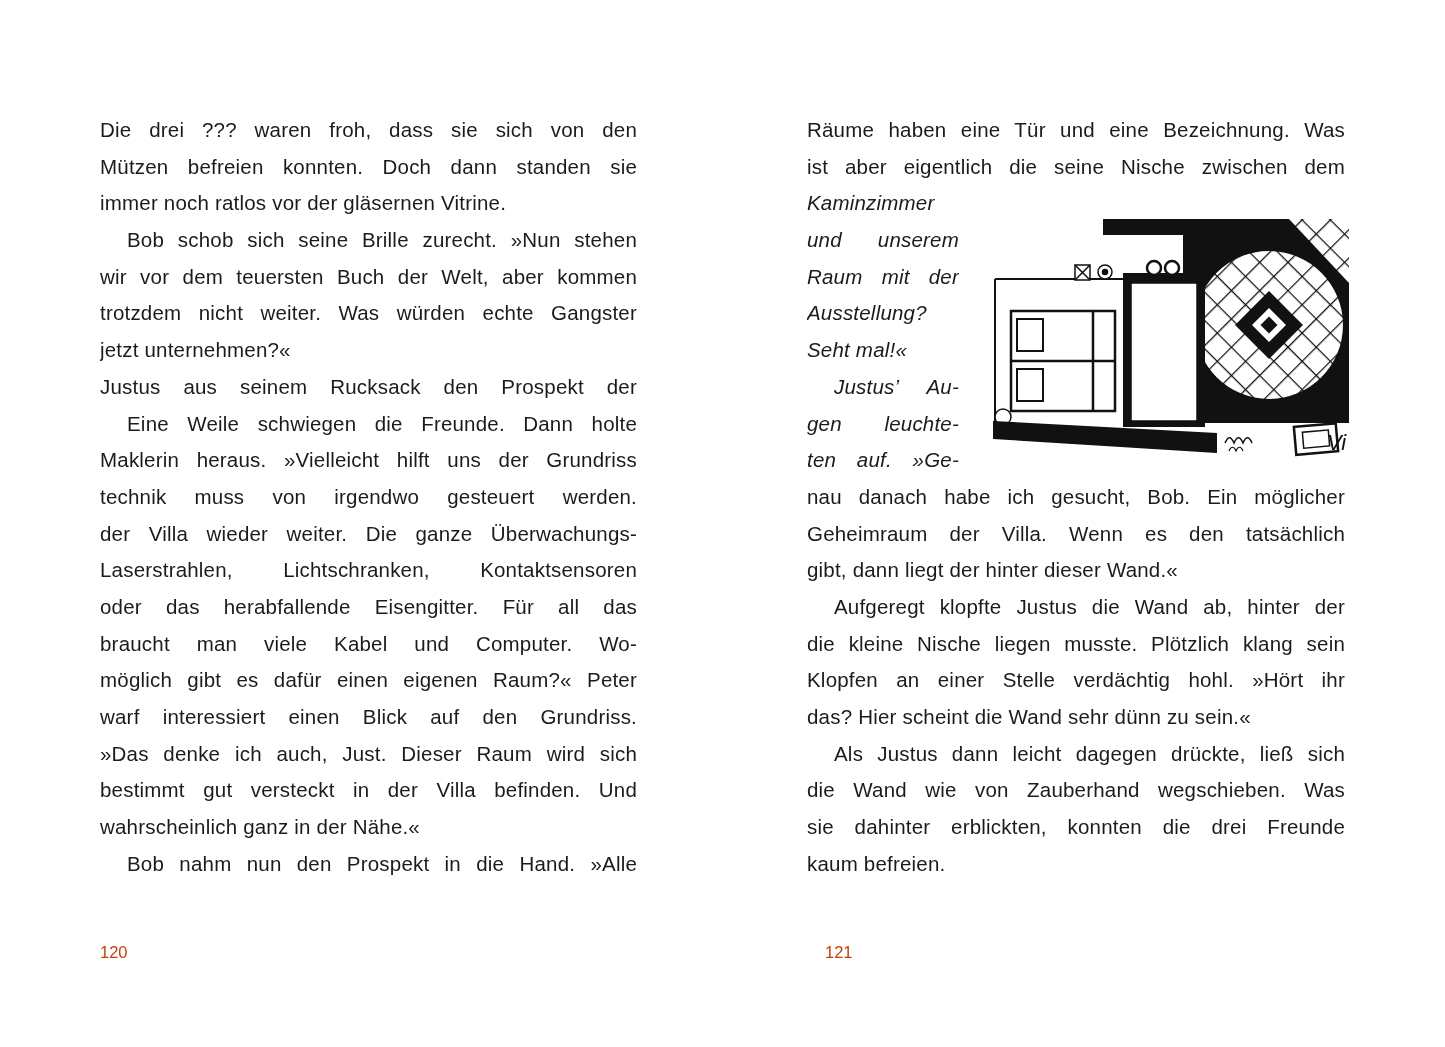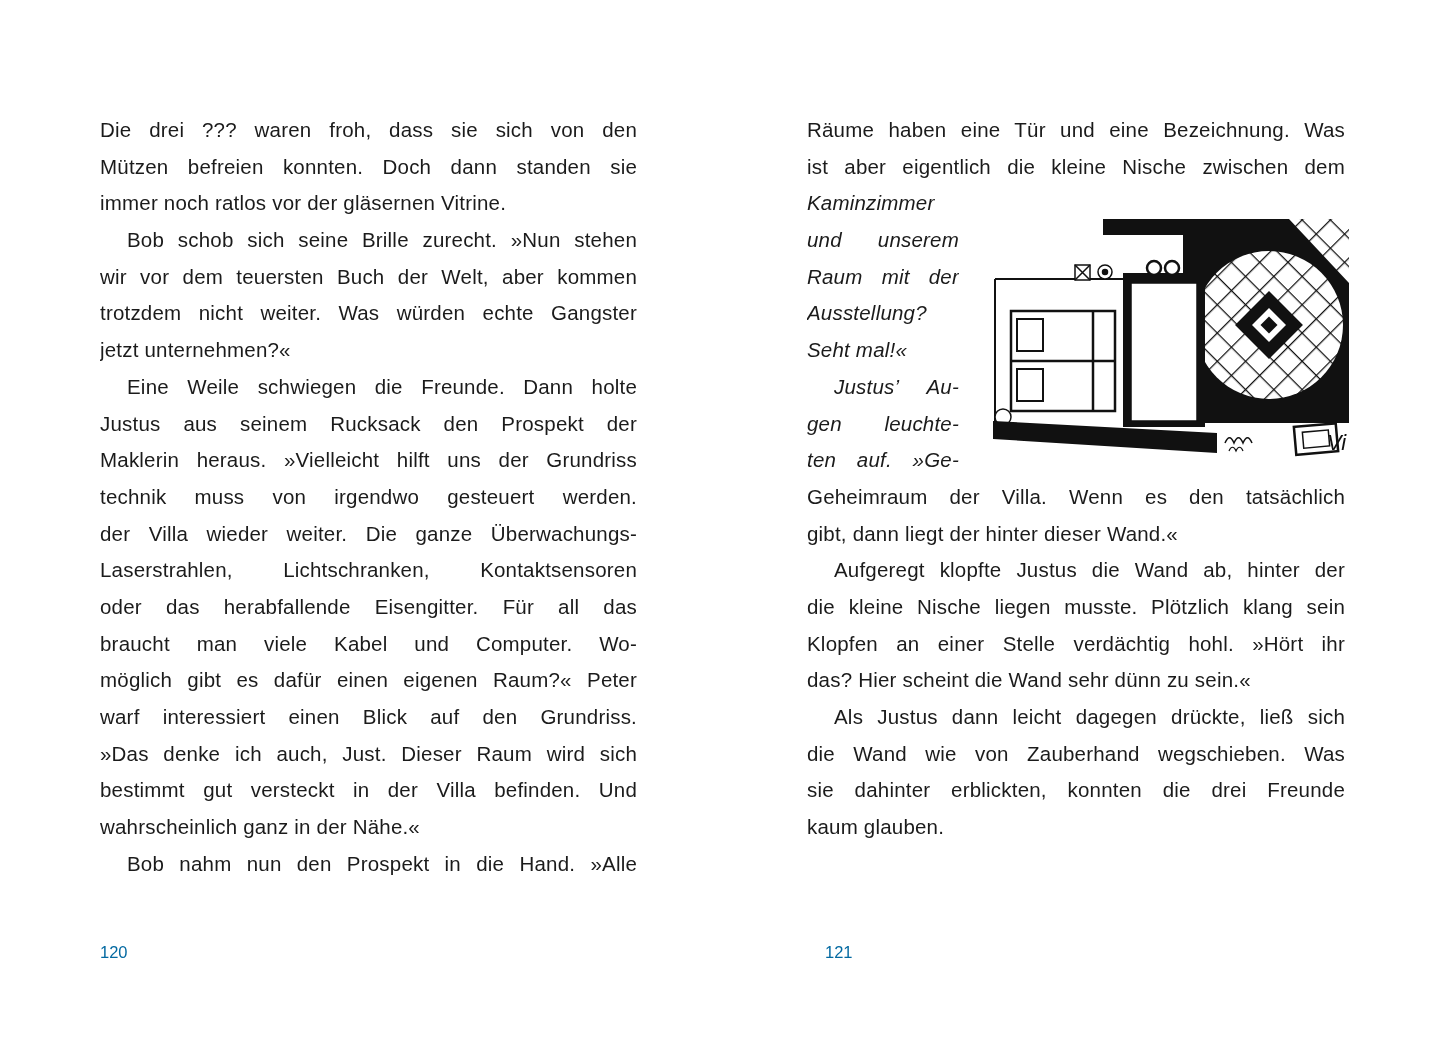--- a/index.html
+++ b/index.html
@@ -26,21 +26,21 @@
     overflow: hidden;
     white-space: normal;
   }
   .line.last   { text-align-last: left; }
   .line.indent { padding-left: 27px; }
   .line.narrow { width: 152px; font-style: italic; }
 
   .pagenum {
     position: absolute; top: 941px;
     font-size: 16.5px; line-height: 22px;
-    color: #0369a1;
+    color: #c2410c;
   }
   #pagenum-left  { left: 100px; }
   #pagenum-right { left: 825px; width: 538px; text-align: left; }
 
   .floorplan {
     position: absolute;
     left: 184px; top: 107px;
     width: 358px; height: 240px; text-align: center;
   }
   .floorplan svg { display: block; }
@@ -52,59 +52,60 @@
 
   <section class="col" id="left-col">
     <div>
         <div class="line">Die drei ??? waren froh, dass sie sich von den</div>
         <div class="line">Mützen befreien konnten. Doch dann standen sie</div>
         <div class="line last">immer noch ratlos vor der gläsernen Vitrine.</div>
         <div class="line indent">Bob schob sich seine Brille zurecht. »Nun stehen</div>
         <div class="line">wir vor dem teuersten Buch der Welt, aber kommen</div>
         <div class="line">trotzdem nicht weiter. Was würden echte Gangster</div>
         <div class="line last">jetzt unternehmen?«</div>
+        <div class="line">Justus aus seinem Rucksack den Prospekt der</div>
         <div class="line indent">Eine Weile schwiegen die Freunde. Dann holte</div>
-        <div class="line">Justus aus seinem Rucksack den Prospekt der</div>
         <div class="line">Maklerin heraus. »Vielleicht hilft uns der Grundriss</div>
         <div class="line">technik muss von irgendwo gesteuert werden.</div>
         <div class="line">der Villa wieder weiter. Die ganze Überwachungs-</div>
         <div class="line">Laserstrahlen, Lichtschranken, Kontaktsensoren</div>
         <div class="line">oder das herabfallende Eisengitter. Für all das</div>
         <div class="line">braucht man viele Kabel und Computer. Wo-</div>
         <div class="line">möglich gibt es dafür einen eigenen Raum?« Peter</div>
         <div class="line">warf interessiert einen Blick auf den Grundriss.</div>
         <div class="line">»Das denke ich auch, Just. Dieser Raum wird sich</div>
         <div class="line">bestimmt gut versteckt in der Villa befinden. Und</div>
         <div class="line last">wahrscheinlich ganz in der Nähe.«</div>
         <div class="line indent">Bob nahm nun den Prospekt in die Hand. »Alle</div>
       </div>
   </section>
 
   <section class="col" id="right-col">
     <div>
         <div class="line">Räume haben eine Tür und eine Bezeichnung. Was</div>
-        <div class="line">ist aber eigentlich die kleine Nische zwischen dem</div>
+        <div class="line">ist aber eigentlich die seine Nische zwischen dem</div>
         <div class="line narrow">Kaminzimmer</div>
         <div class="line narrow">und unserem</div>
         <div class="line narrow">Raum mit der</div>
         <div class="line narrow">Ausstellung?</div>
         <div class="line narrow last">Seht mal!«</div>
         <div class="line narrow indent">Justus’ Au-</div>
         <div class="line narrow">gen leuchte-</div>
         <div class="line narrow">ten auf. »Ge-</div>
+        <div class="line">nau danach habe ich gesucht, Bob. Ein möglicher</div>
         <div class="line">Geheimraum der Villa. Wenn es den tatsächlich</div>
         <div class="line last">gibt, dann liegt der hinter dieser Wand.«</div>
         <div class="line indent">Aufgeregt klopfte Justus die Wand ab, hinter der</div>
         <div class="line">die kleine Nische liegen musste. Plötzlich klang sein</div>
         <div class="line">Klopfen an einer Stelle verdächtig hohl. »Hört ihr</div>
         <div class="line last">das? Hier scheint die Wand sehr dünn zu sein.«</div>
         <div class="line indent">Als Justus dann leicht dagegen drückte, ließ sich</div>
         <div class="line">die Wand wie von Zauberhand wegschieben. Was</div>
         <div class="line">sie dahinter erblickten, konnten die drei Freunde</div>
-        <div class="line last">kaum glauben.</div>
+        <div class="line last">kaum befreien.</div>
       </div>
 
     <figure class="floorplan">
       <svg viewBox="0 0 358 240" width="358" height="240">
         <defs>
           <pattern id="tiles" width="20" height="20" patternUnits="userSpaceOnUse" patternTransform="rotate(45)">
             <rect width="20" height="20" fill="#ffffff"></rect>
             <path d="M0 0 H20 M0 0 V20" stroke="#111" stroke-width="2.5"></path>
           </pattern>
         </defs>

